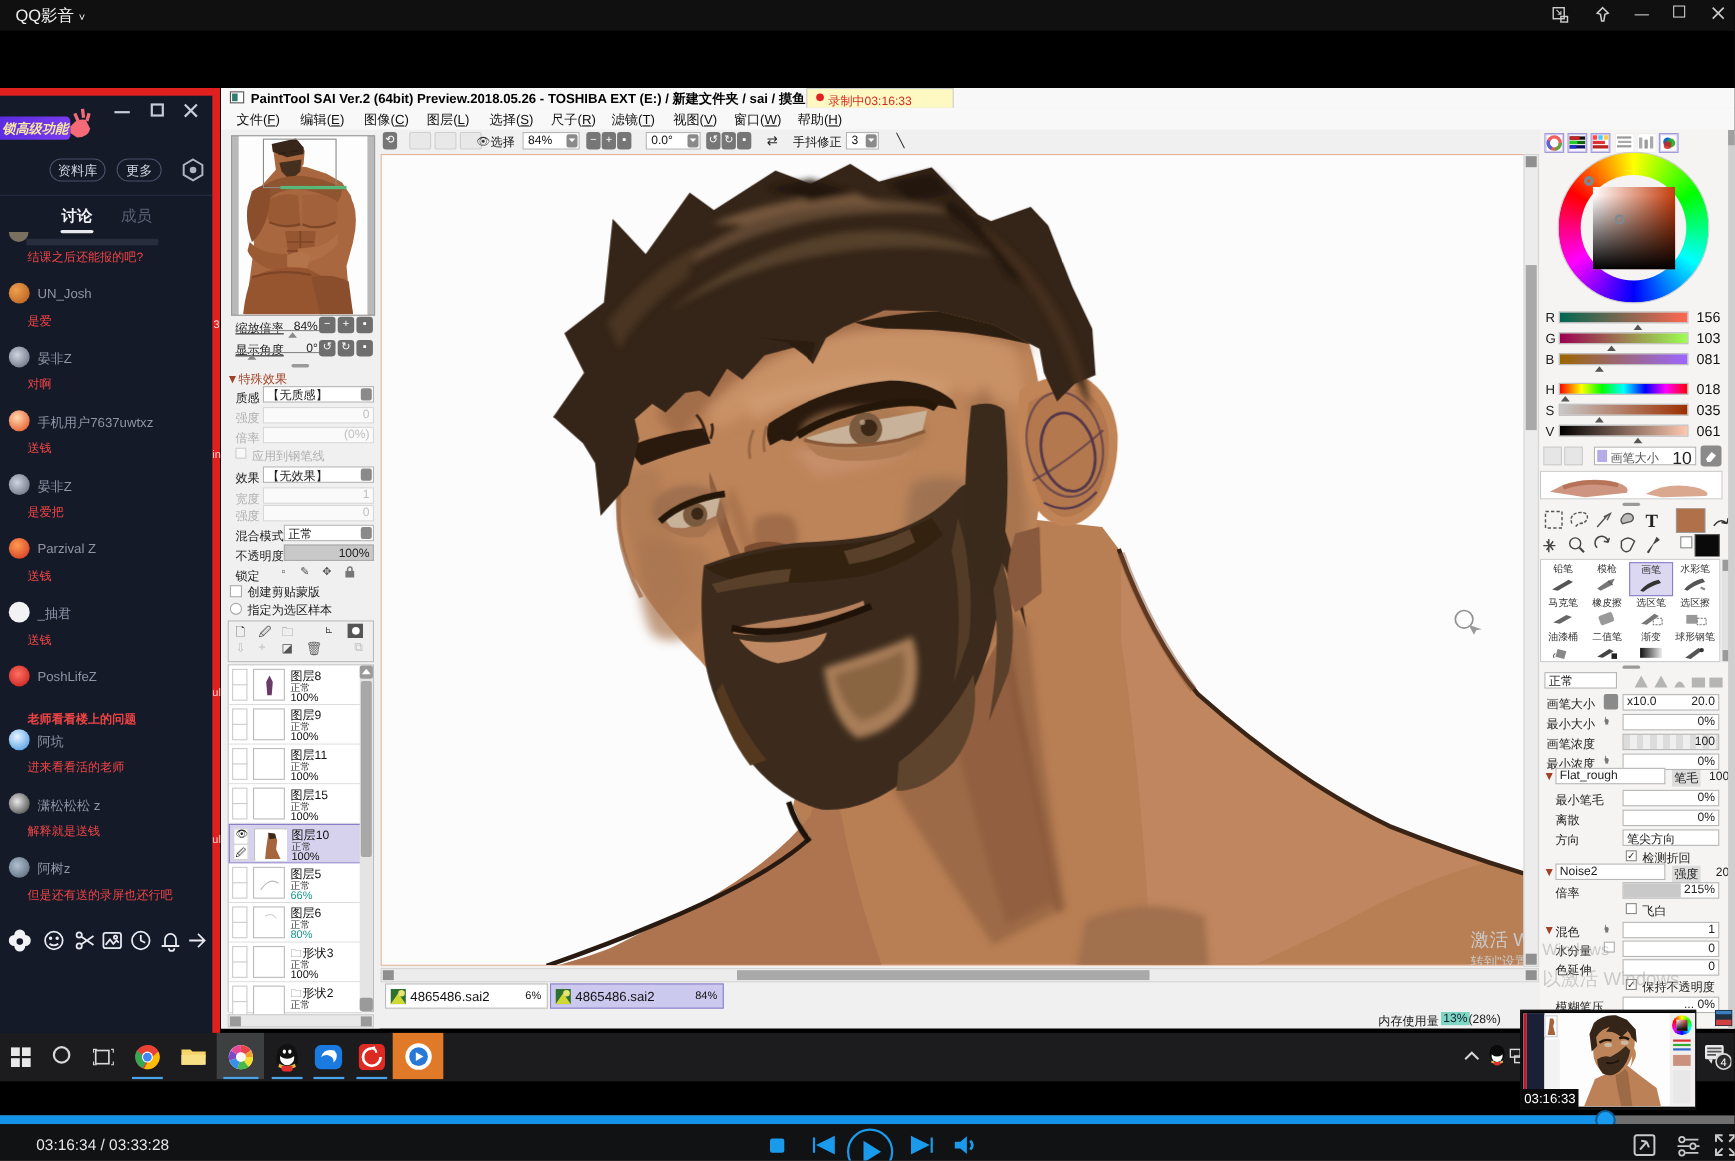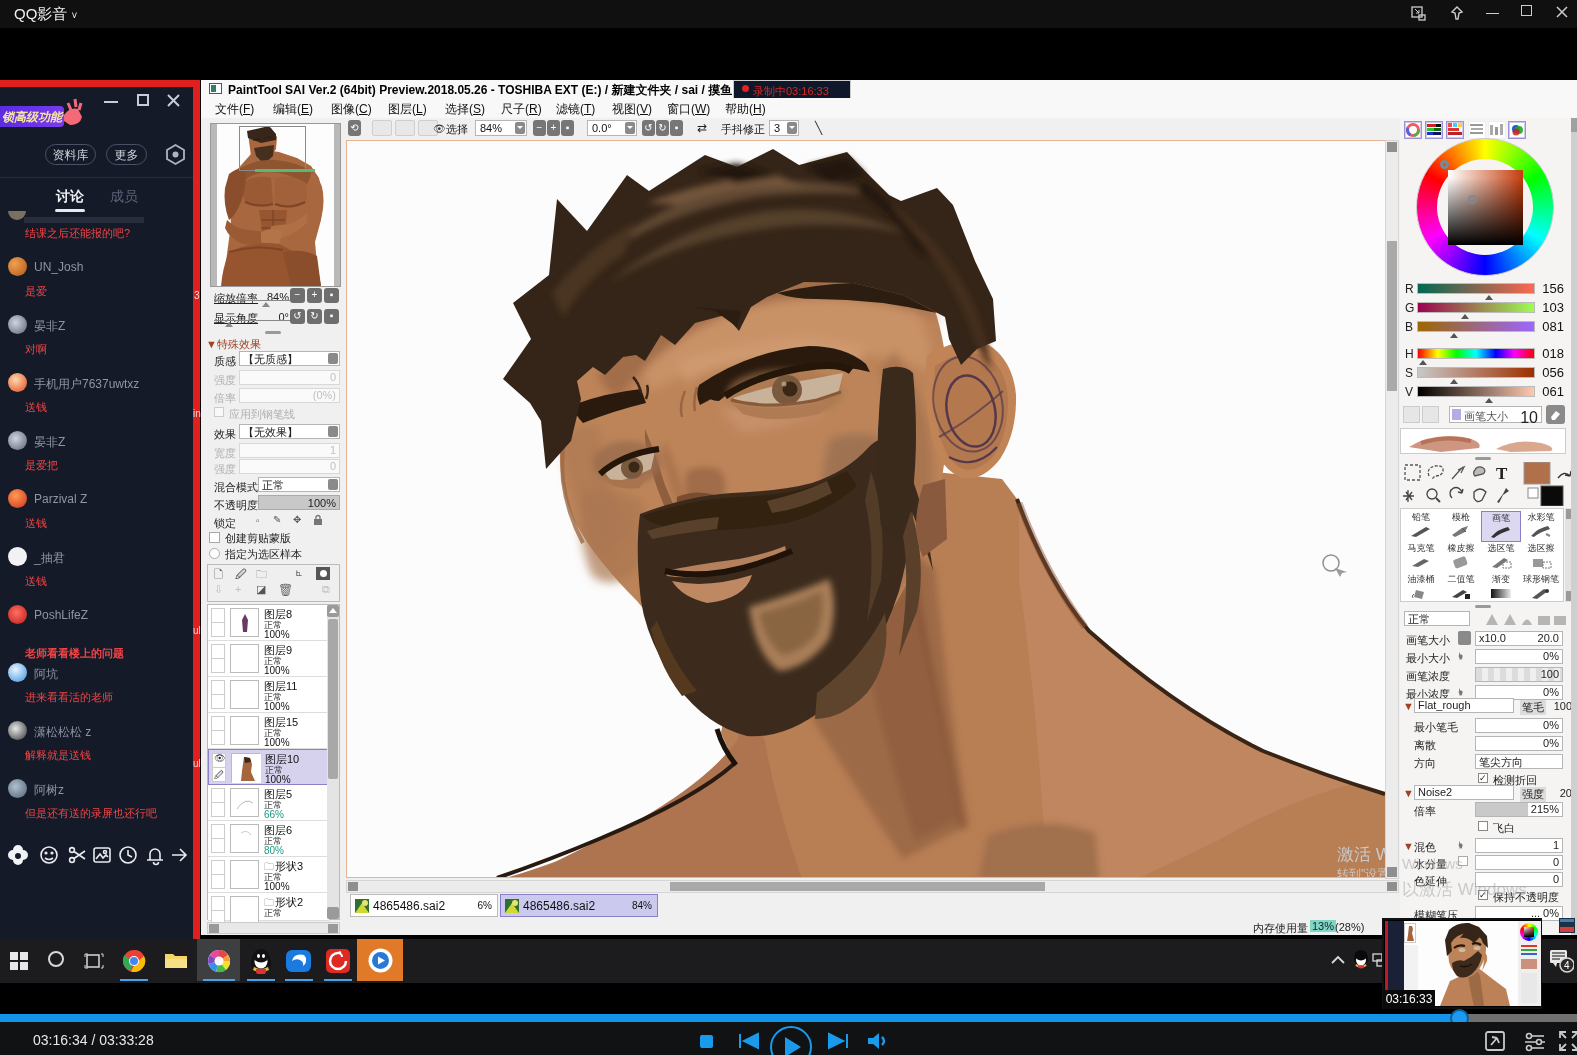--- a/index.html
+++ b/index.html
@@ -92,21 +92,21 @@
         <path d="M2 2 L12 12 M12 2 L2 12" stroke="#ccc" stroke-width="1.5"></path>
       </svg>
   </div>
 
   <div id="sai">
     <div id="saititle">
       <div class="abs" style="left:8px;top:3px;width:13px;height:11px;background:#fff;border:1px solid #555;">
         <div class="abs" style="left:1px;top:1px;width:5px;height:7px;background:#2e7d6e;"></div>
       </div>
       <div class="abs" style="left:27px;top:2px;font-size:12px;font-weight:bold;color:#000;white-space:nowrap;">PaintTool SAI Ver.2 (64bit) Preview.2018.05.26 - TOSHIBA EXT (E:) / 新建文件夹 / sai / 摸鱼 / 4865-</div>
-      <div class="abs" style="left:532px;top:0px;width:118px;height:19px;background:#0f172a;border:1px solid #ccc;">
+      <div class="abs" style="left:532px;top:0px;width:134px;height:19px;background:#fef9c3;border:1px solid #ccc;">
         <span class="abs" style="left:8px;top:4px;width:7px;height:7px;border-radius:50%;background:#e02222;"></span>
         <span class="abs" style="left:19px;top:3px;font-size:11px;color:#d42a22;">录制中03:16:33</span>
       </div>
     </div>
     <div id="saimenu">
       <span style="left:14px;">文件(<u>F</u>)</span>
       <span style="left:72px;">编辑(<u>E</u>)</span>
       <span style="left:130px;">图像(<u>C</u>)</span>
       <span style="left:187px;">图层(<u>L</u>)</span>
       <span style="left:244px;">选择(<u>S</u>)</span>
@@ -560,21 +560,21 @@
         </div>
       <div class="slrow" style="top:228px;">
           <span class="lb">H</span>
           <div class="tk" style="background:linear-gradient(to right,#f00,#ff0 17%,#0f0 33%,#0ff 50%,#00f 67%,#f0f 83%,#f00);"></div>
           <span class="vl">018</span>
           <div class="mk" style="left:19px;"></div>
         </div>
       <div class="slrow" style="top:247px;">
           <span class="lb">S</span>
           <div class="tk" style="background:linear-gradient(to right, rgb(200,200,200), rgb(156,47,0));"></div>
-          <span class="vl">056</span>
+          <span class="vl">035</span>
           <div class="mk" style="left:50px;"></div>
         </div>
       <div class="slrow" style="top:266px;">
           <span class="lb">V</span>
           <div class="tk" style="background:linear-gradient(to right, rgb(0,0,0), rgb(255,200,176));"></div>
           <span class="vl">061</span>
           <div class="mk" style="left:85px;"></div>
         </div>
 
       <div class="abs" style="left:3px;top:288px;width:17px;height:17px;background:#e6e6e6;border:1px solid #ccc;"></div>

